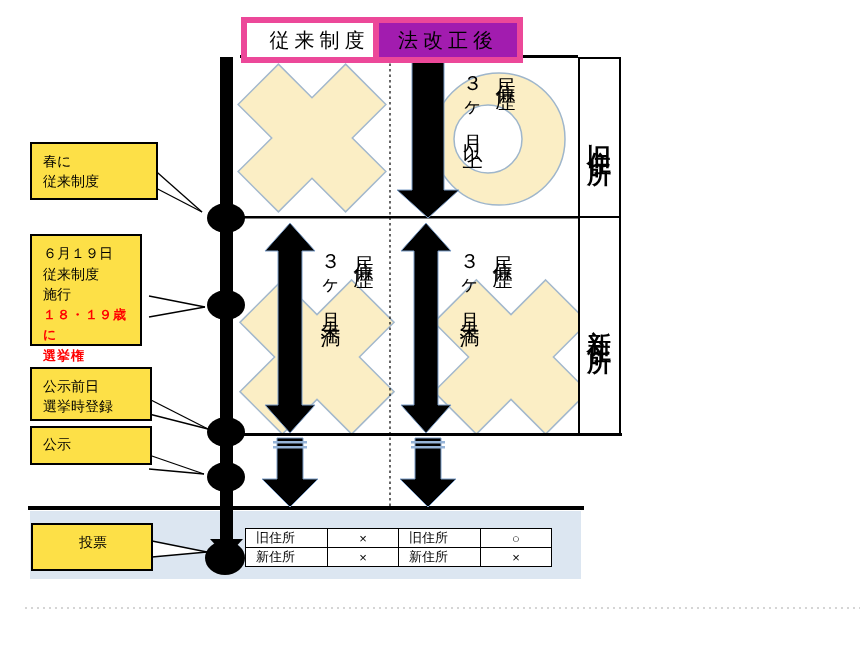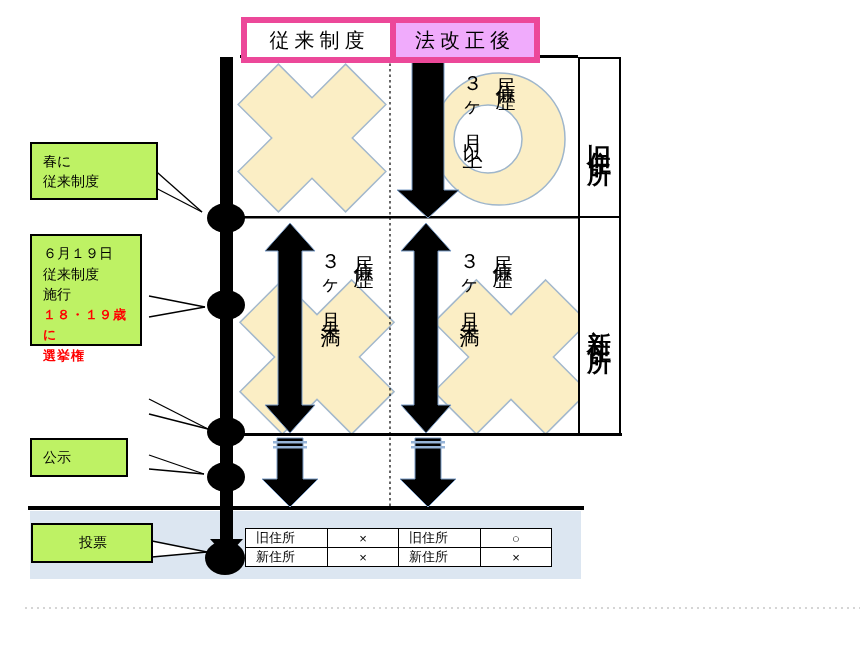--- a/index.html
+++ b/index.html
@@ -4,43 +4,43 @@
 <style>
   html,body{margin:0;padding:0;background:#fff;}
   #canvas{position:relative;width:864px;height:648px;background:#ffffff;overflow:hidden;
           font-family:"Liberation Sans","DejaVu Sans",sans-serif;color:#000;}
   #shape-layer{position:absolute;left:0;top:0;width:864px;height:648px;}
 
   .hdr{position:absolute;top:17px;height:34px;border:6px solid #ec4899;display:flex;
        align-items:center;justify-content:center;font-size:20px;font-weight:400;
        letter-spacing:5px;background:#fff;}
   #hdr-conv{left:241px;width:145px;}
-  #hdr-rev{left:390px;width:138px;background:#f0abfc;}
+  #hdr-rev{left:373px;width:138px;background:#a21caf;}
 
   .addr-col{position:absolute;left:578px;width:39px;border:2px solid #000;background:#fff;
             display:flex;align-items:center;justify-content:center;}
   #addr-old{top:57px;height:157px;}
   #addr-new{top:216px;height:215px;}
   .addr-label{writing-mode:vertical-rl;text-orientation:upright;font-size:24px;
               font-weight:bold;letter-spacing:9px;line-height:39px;}
 
   .vtext{position:absolute;writing-mode:vertical-rl;text-orientation:upright;
          font-size:20px;letter-spacing:7px;line-height:33px;}
   .vtext div{margin:0;}
   #vt-old-after{left:456px;top:62px;height:150px;}
   #vt-new-conv{left:314px;top:240px;height:135px;}
   #vt-new-after{left:453px;top:240px;height:135px;}
 
-  .callout{position:absolute;background:#bef264;border:2px solid #000;font-size:14px;
+  .callout{position:absolute;background:#fde047;border:2px solid #000;font-size:14px;
            line-height:20px;padding:7px 0 0 11px;box-sizing:border-box;}
   #co-move{left:30px;top:142px;width:128px;height:58px;}
   #co-law{left:30px;top:234px;width:112px;height:112px;line-height:20.5px;}
   #co-pre{left:30px;top:367px;width:122px;height:54px;}
-  #co-ann{left:30px;top:438px;width:98px;height:39px;}
-  #co-vote{left:31px;top:523px;width:122px;height:40px;padding-left:46px;}
+  #co-ann{left:30px;top:426px;width:122px;height:39px;font-family:Liberation Serif, serif;}
+  #co-vote{left:31px;top:523px;width:122px;height:48px;padding-left:46px;}
   .red-line{color:#FF0000;font-weight:bold;font-size:13px;letter-spacing:1px;}
 
   #result-table{position:absolute;left:245px;top:528px;border-collapse:collapse;
                 background:#fff;font-size:13px;}
   #result-table td{border:1px solid #000;height:17px;padding:0;}
   #result-table td.name{width:71px;padding-left:10px;}
   #result-table td.mark{width:70px;text-align:center;}
 </style>
 </head>
 <body>
@@ -146,20 +146,24 @@
     <div>春に</div>
     <div>従来制度</div>
   </div>
   <div class="callout" id="co-law">
     <div>６月１９日</div>
     <div>従来制度</div>
     <div>施行</div>
     <div class="red-line">１８・１９歳に</div>
     <div class="red-line">選挙権</div>
   </div>
+  <div class="callout" id="co-pre">
+    <div>公示前日</div>
+    <div>選挙時登録</div>
+  </div>
   <div class="callout" id="co-ann">
     <div>公示</div>
   </div>
   <div class="callout" id="co-vote">
     <div>投票</div>
   </div>
 
   <table id="result-table">
     <tbody>
       <tr>

